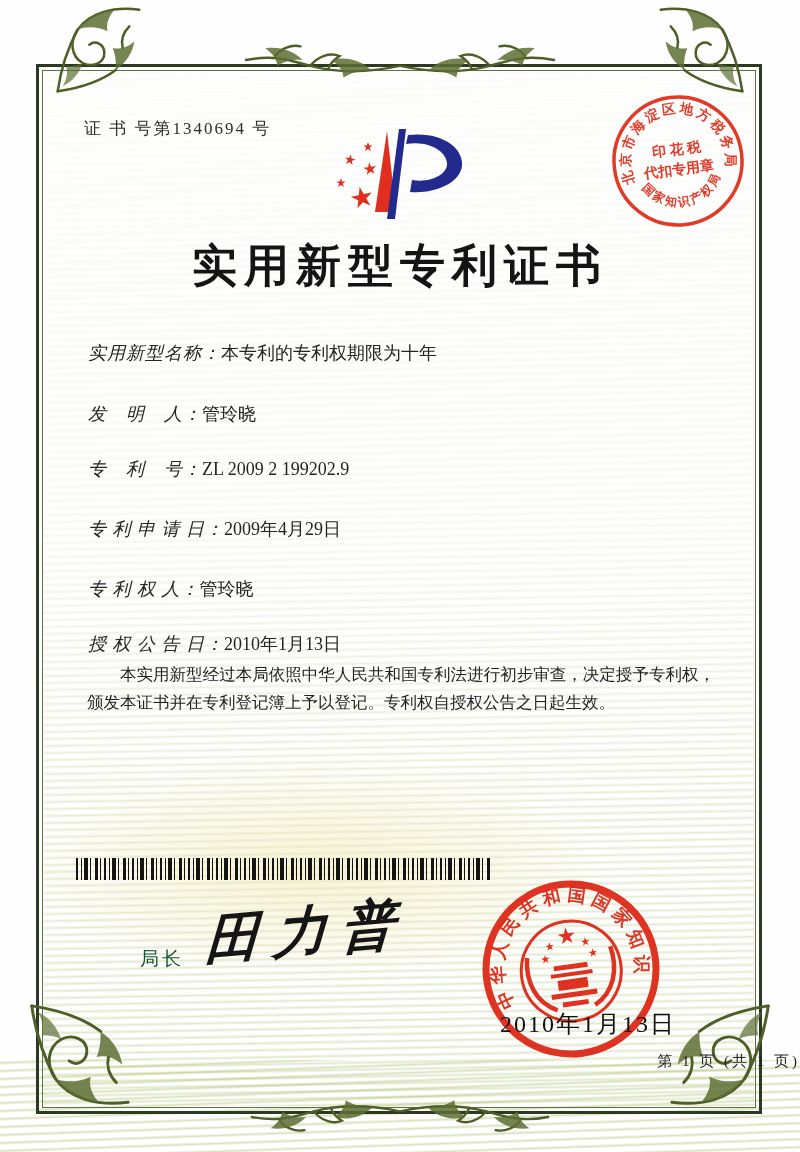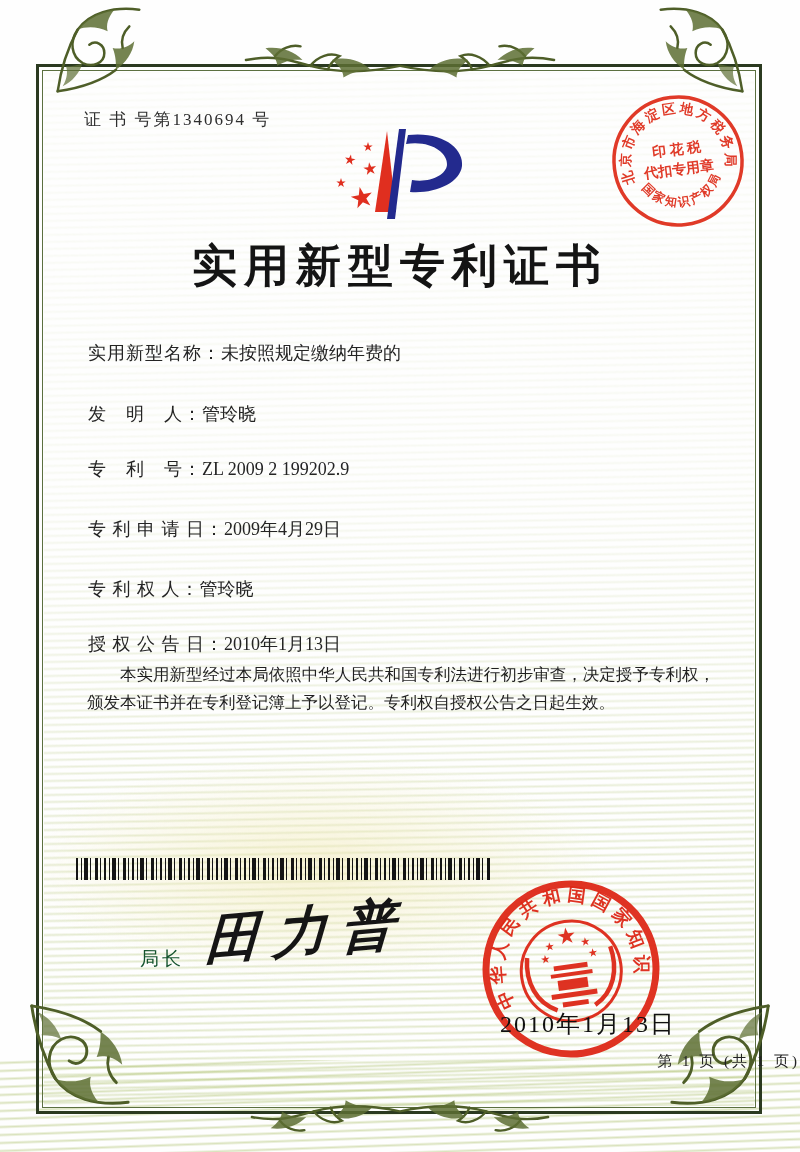--- a/index.html
+++ b/index.html
@@ -15,34 +15,34 @@
     mask-image:linear-gradient(to bottom, rgba(0,0,0,.12) 0%, rgba(0,0,0,.22) 40%, rgba(0,0,0,.75) 72%, rgba(0,0,0,.95) 100%);}
   .texture2{position:absolute;left:0;top:1060px;width:800px;height:92px;pointer-events:none;
     background:repeating-linear-gradient(178deg, rgba(163,185,92,0) 0 1px, rgba(163,185,92,.4) 3px, rgba(255,255,255,0) 5px, rgba(163,185,92,0) 8px);}
 
   
   .frame{position:absolute;left:42px;top:70px;width:712px;height:1036px;
     border:1px solid #5c7040;outline:3px solid #2b3a20;outline-offset:3px;}
 
   .ornament{position:absolute;pointer-events:none;}
 
-  .cert-no{position:absolute;left:84px;top:108px;font-size:17px;color:#2e2e2e;letter-spacing:2px;}
+  .cert-no{position:absolute;left:84px;top:117px;font-size:17px;color:#2e2e2e;letter-spacing:2px;}
 
   
   .tax-stamp{position:absolute;left:606px;top:86px;transform:rotate(-7deg);}
 
   
   .logo{position:absolute;left:326px;top:126px;}
 
   .title{position:absolute;left:0;top:236px;width:800px;text-align:center;
     font-size:45px;font-weight:bold;color:#141414;letter-spacing:7px;}
 
   .fields{position:absolute;left:88px;top:0;width:560px;}
   .field{position:absolute;left:0;font-size:18px;color:#242424;white-space:nowrap;}
-  .field .lbl{letter-spacing:1px;}
+  .field .lbl{letter-spacing:1px;font-style:italic;}
   .f1{top:341px}.f2{top:402px}.f3{top:457px}.f4{top:517px}.f5{top:577px}.f6{top:632px}
 
   .paras{position:absolute;left:86px;top:660px;width:630px;font-size:16.5px;line-height:28px;
     color:#1f1f1f;text-align:justify;}
   .paras p{margin:1px;text-indent:2em;}
 
   .barcode{position:absolute;left:76px;top:858px;width:414px;height:22px;background:
     repeating-linear-gradient(90deg,#141414 0 2px,rgba(0,0,0,0) 2px 5px,#141414 5px 6px,rgba(0,0,0,0) 6px 8px,
     #141414 8px 12px,rgba(0,0,0,0) 12px 14px,#141414 14px 15px,rgba(0,0,0,0) 15px 19px,
     #141414 19px 22px,rgba(0,0,0,0) 22px 24px,#141414 24px 25px,rgba(0,0,0,0) 25px 28px);}
@@ -150,21 +150,21 @@
     </g>
     <g fill="#232a8e">
       <polygon points="73,3 80,3 69,93 61,93"></polygon>
       <path d="M82,9 C117,5 138,23 136,40 C134,57 109,68 84,66 L86,54 C104,57 120,49 121,39 C122,27 105,14 80,18 Z"></path>
     </g>
   </svg>
 
   <div class="title">实用新型专利证书</div>
 
   <div class="fields">
-    <div class="field f1"><span class="lbl">实用新型名称：</span><span>未按照规定缴纳年费的</span></div>
+    <div class="field f1"><span class="lbl">实用新型名称：</span><span>本专利的专利权期限为十年</span></div>
     <div class="field f2"><span class="lbl">发　明　人：</span><span>管玲晓</span></div>
     <div class="field f3"><span class="lbl">专　利　号：</span><span>ZL 2009 2 199202.9</span></div>
     <div class="field f4"><span class="lbl">专 利 申 请 日：</span><span>2009年4月29日</span></div>
     <div class="field f5"><span class="lbl">专 利 权 人：</span><span>管玲晓</span></div>
     <div class="field f6"><span class="lbl">授 权 公 告 日：</span><span>2010年1月13日</span></div>
   </div>
 
   <div class="paras">
     <p>本实用新型经过本局依照中华人民共和国专利法进行初步审查，决定授予专利权，颁发本证书并在专利登记簿上予以登记。专利权自授权公告之日起生效。</p>
   </div>

